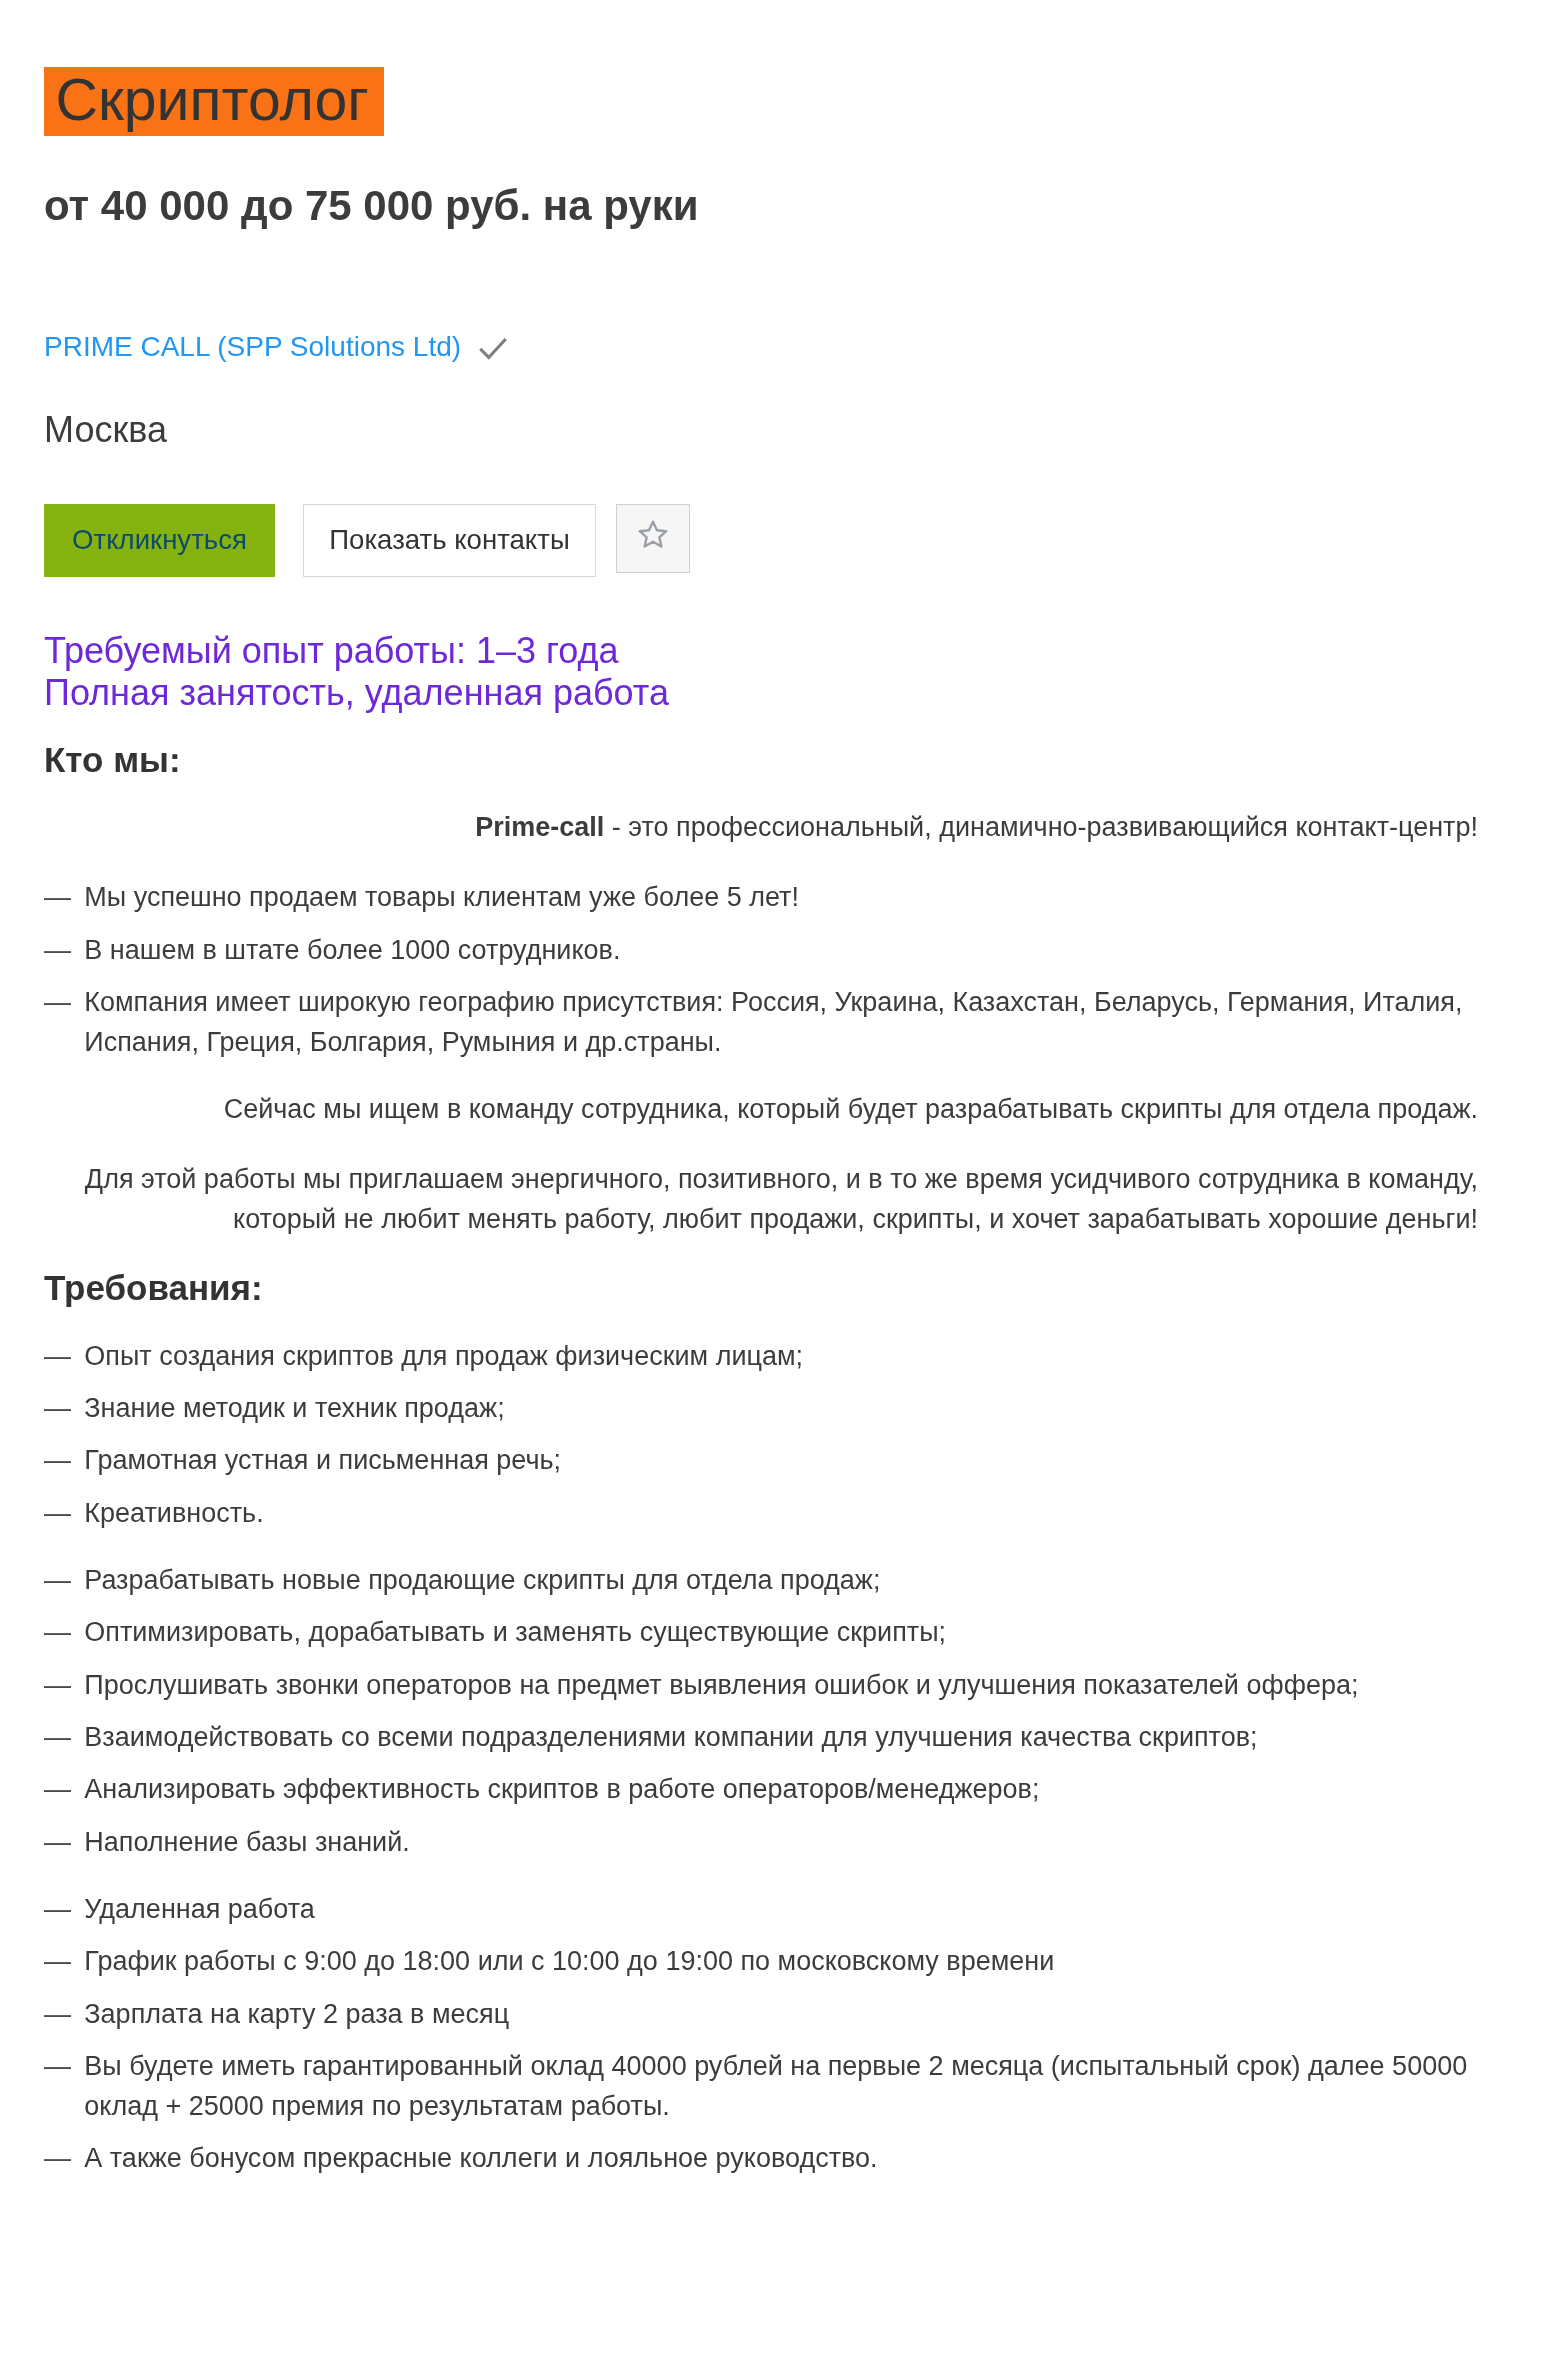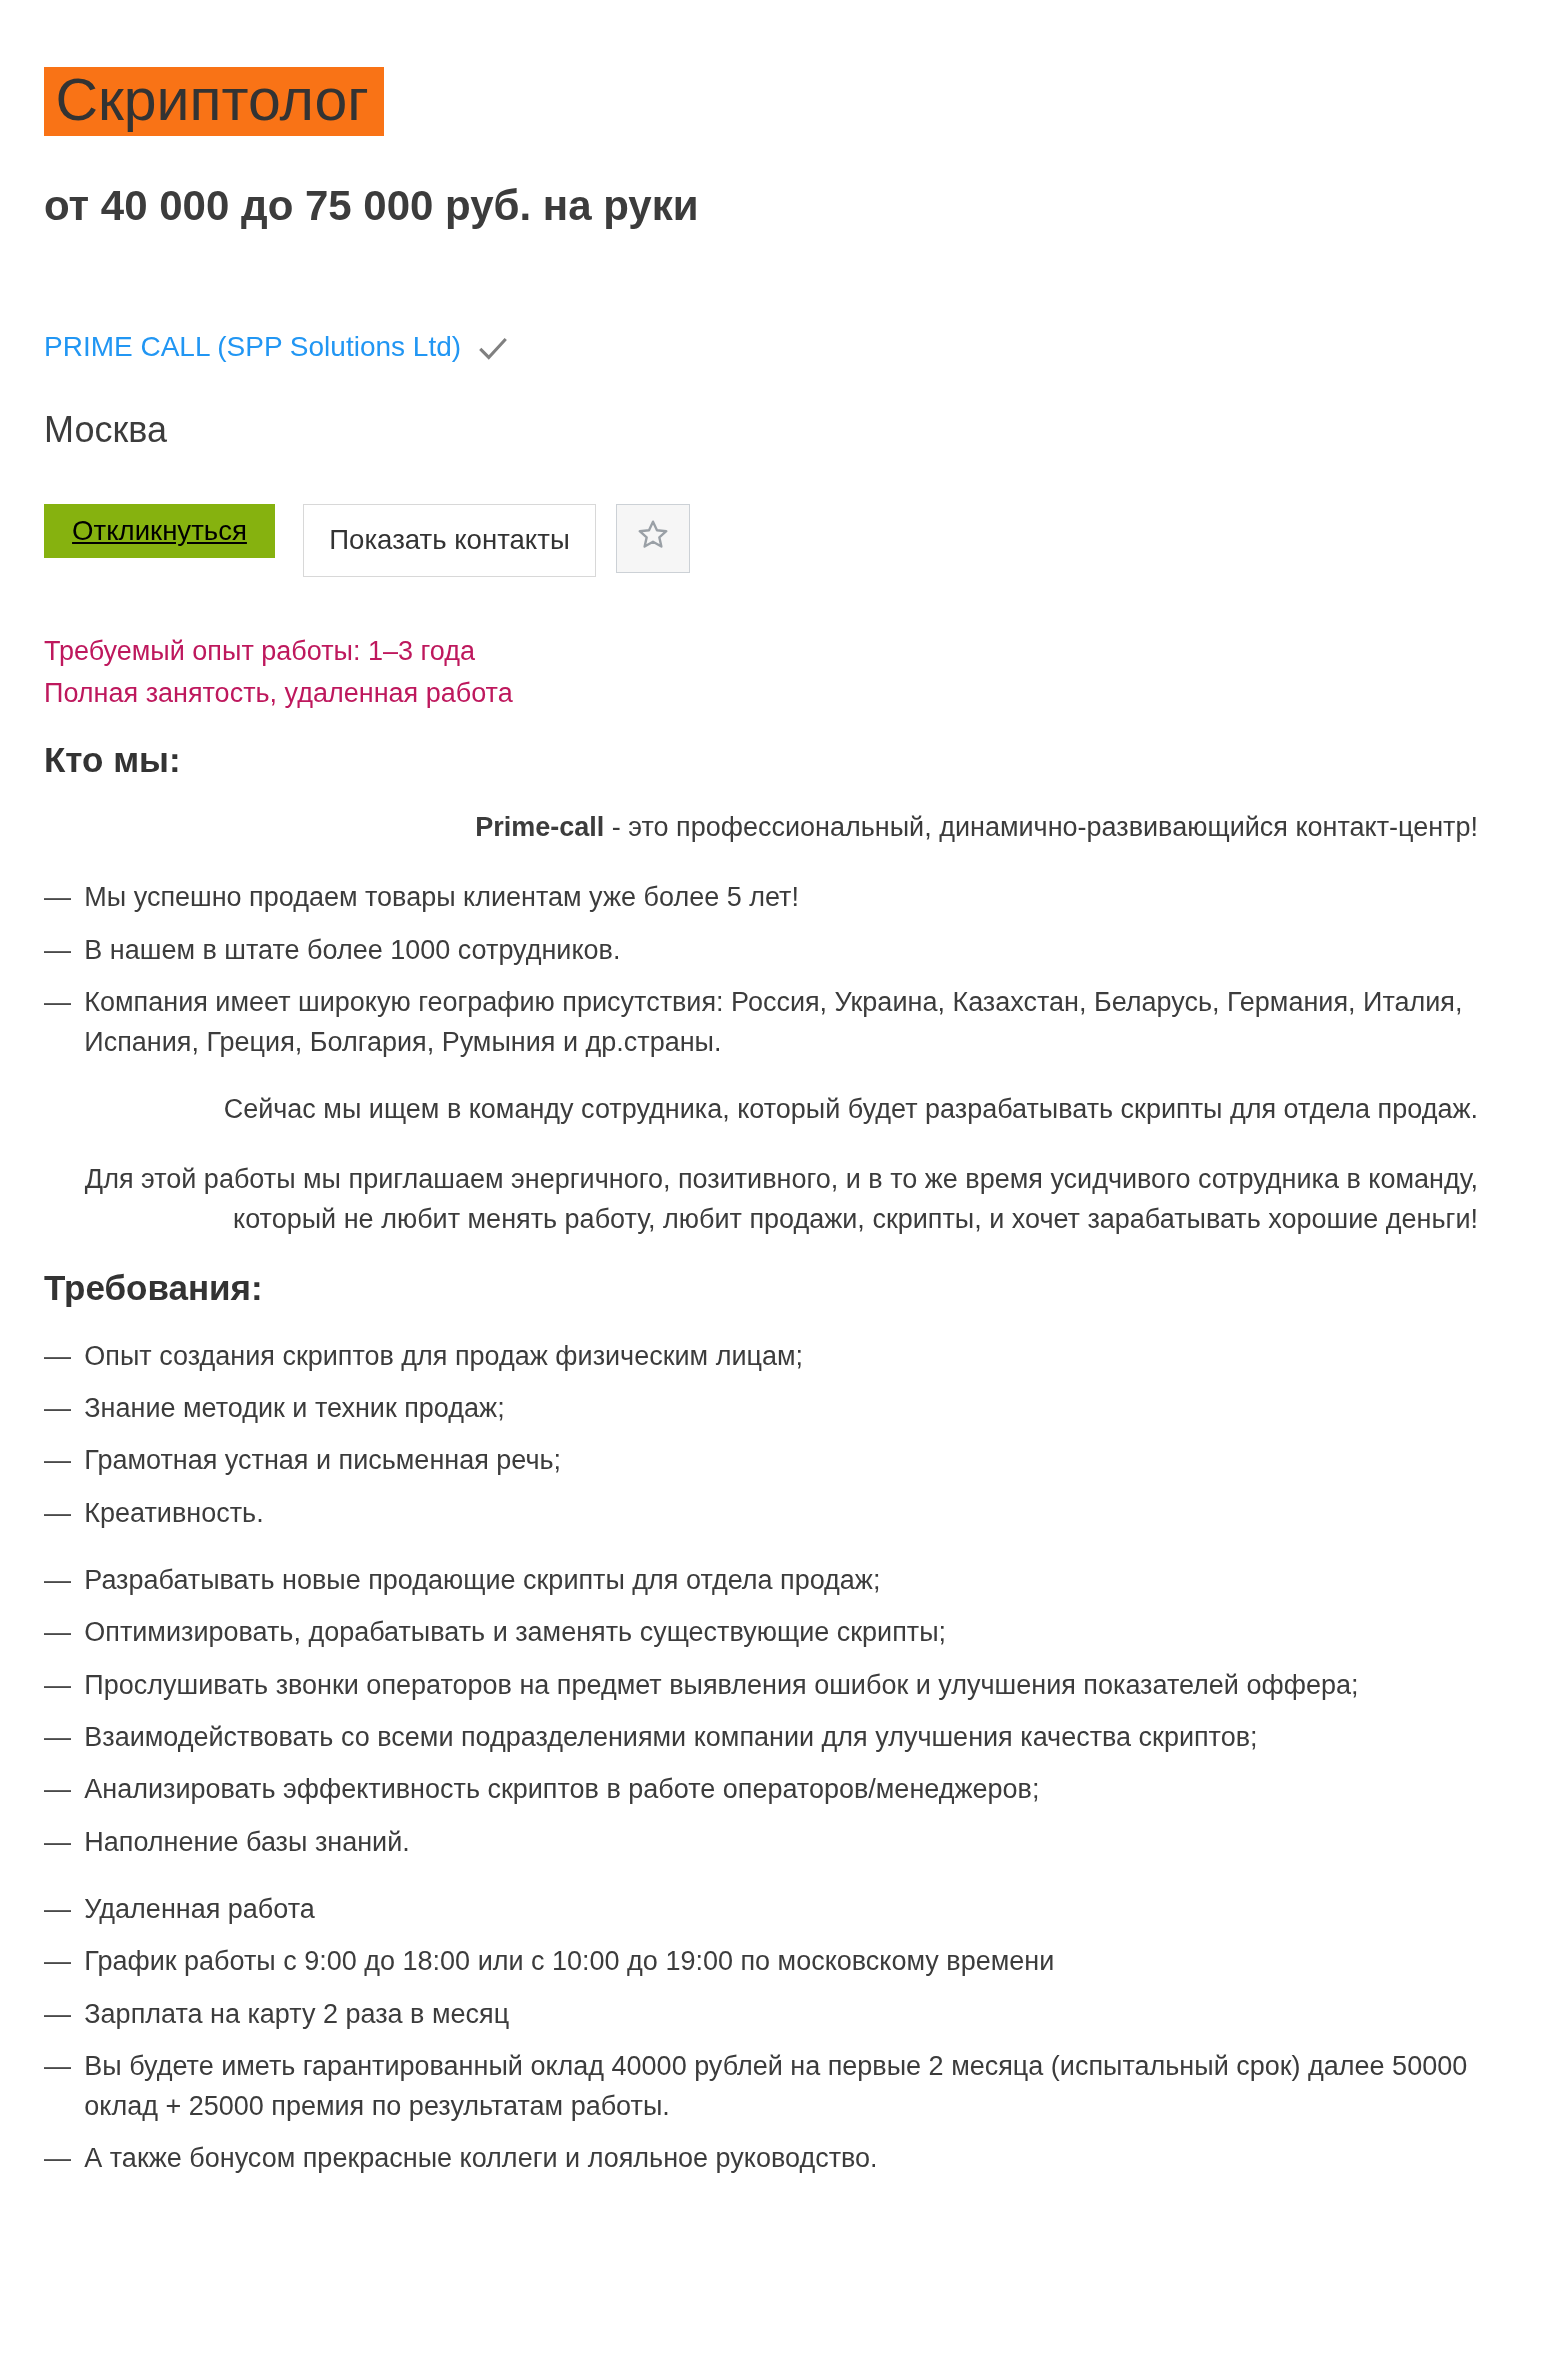--- a/index.html
+++ b/index.html
@@ -37,35 +37,35 @@
   .location { margin-top:40px; font-size:36px; line-height:38px; color:#3c3c3c; }
 
   
   .actions { margin-top:55px; display:flex; align-items:flex-start; }
   .btn {
     display:flex; align-items:center; justify-content:center;
     font-family:"Liberation Sans", sans-serif;
     font-size:27.6px; cursor:pointer; border-radius:0;
   }
   .btn-respond {
-    width:231px; height:54px;
-    color:#000000; border:none;text-decoration:underline;
+    width:231px; height:73px;
+    color:#0c4a6e; border:none;
   }
   .btn-contacts {
     width:293px; height:73px; margin-left:28px;
     background:#ffffff; color:#333333;
     border:1.9px solid #d8d8d8;
   }
   .btn-favorite {
     width:74px; height:69px; margin-left:20px;
     background:#f6f6f6; border:1.9px solid #ccd1d6;
   }
 
   
-  .meta { margin-top:53px; margin-bottom:21px; font-size:27px; line-height:42px; color:#be185d; }
+  .meta { margin-top:53px; margin-bottom:21px; font-size:36px; line-height:42px; color:#6d28d9; }
 
   
   .description { font-size:27px; line-height:40px; color:#3c3c3c; max-width:1446px; }
   .description h2 { font-size:35px; font-weight:700; line-height:38px; margin:27px 0 28.5px; color:#333333; }
   .description p { margin:0 12px 30px;text-align:right; }
   .description ul { list-style:none; margin:0 0 27px; }
   .description li { display:flex; }
   .description li + li { margin-top:12.4px; }
   .dash { flex:0 0 auto; width:27px; margin-right:13.3px; color:#4a4a4a; }
   .li-text { flex:1 1 auto; }

